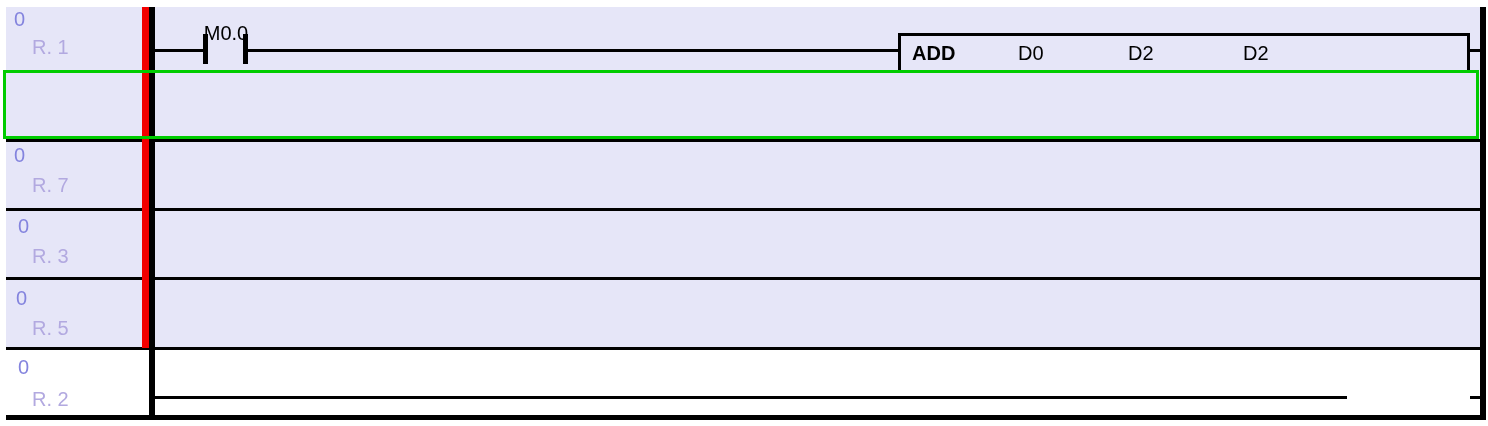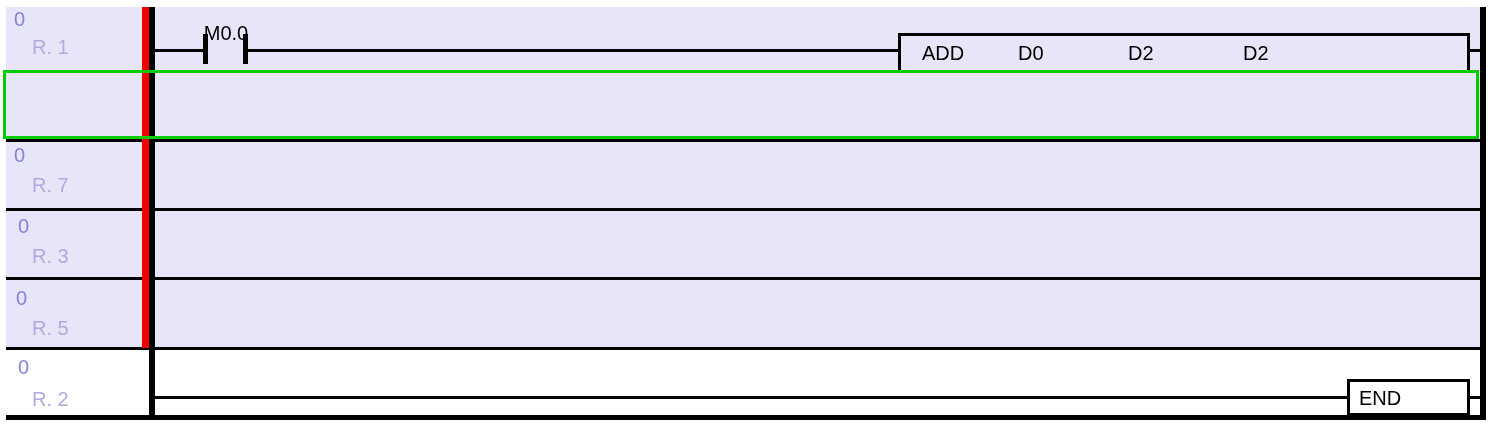--- a/index.html
+++ b/index.html
@@ -44,21 +44,21 @@
   .wire-1a{left:155px;top:49px;width:48px;}
   .wire-1b{left:248px;top:49px;width:650px;}
   .contact{position:absolute;left:203px;top:34px;width:45px;height:30px;}
   .contact-bar{position:absolute;top:0;width:5px;height:30px;background:#000000;}
   .contact-bar.left{left:0;}
   .contact-bar.right{left:40px;}
   .contact-label{position:absolute;left:163px;top:3px;width:126px;text-align:center;font-size:20px;line-height:1;color:#000000;margin-top:20px;}
   .instr-box{position:absolute;border:3px solid #000000;box-sizing:border-box;background:transparent;}
   .add-box{left:898px;top:33px;width:572px;height:40px;}
   .instr-box .op{position:absolute;top:50%;transform:translateY(-50%);font-size:20px;line-height:1;color:#000000;white-space:nowrap;}
-  .add-box .op-code{left:21px;}
+  .add-box .op-code{left:11px;font-weight:bold;}
   .add-box .op-1{left:117px;}
   .add-box .op-2{left:227px;}
   .add-box .op-3{left:342px;}
   .wire-1c{left:1470px;top:49px;width:10px;}
   
   .selection-box{position:absolute;left:3px;top:70px;width:1476px;height:69px;border:3px solid #00cc00;box-sizing:border-box;background:transparent;z-index:5;}
   
   .wire-5a{left:155px;top:396px;width:1192px;}
   .end-box{left:1347px;top:379px;width:123px;height:37px;}
   .end-box .op-code{left:9px;}
@@ -113,18 +113,15 @@
     <span class="op op-code">ADD</span>
     <span class="op op-1">D0</span>
     <span class="op op-2">D2</span>
     <span class="op op-3">D2</span>
   </div>
   <div class="hline wire-1c"></div>
 
   <div class="selection-box"></div>
 
   <div class="hline wire-5a"></div>
-  <div class="instr-box end-box">
-    <span class="op op-code">END</span>
-  </div>
   <div class="hline wire-5b"></div>
 
 </div>
 
 </body></html>

